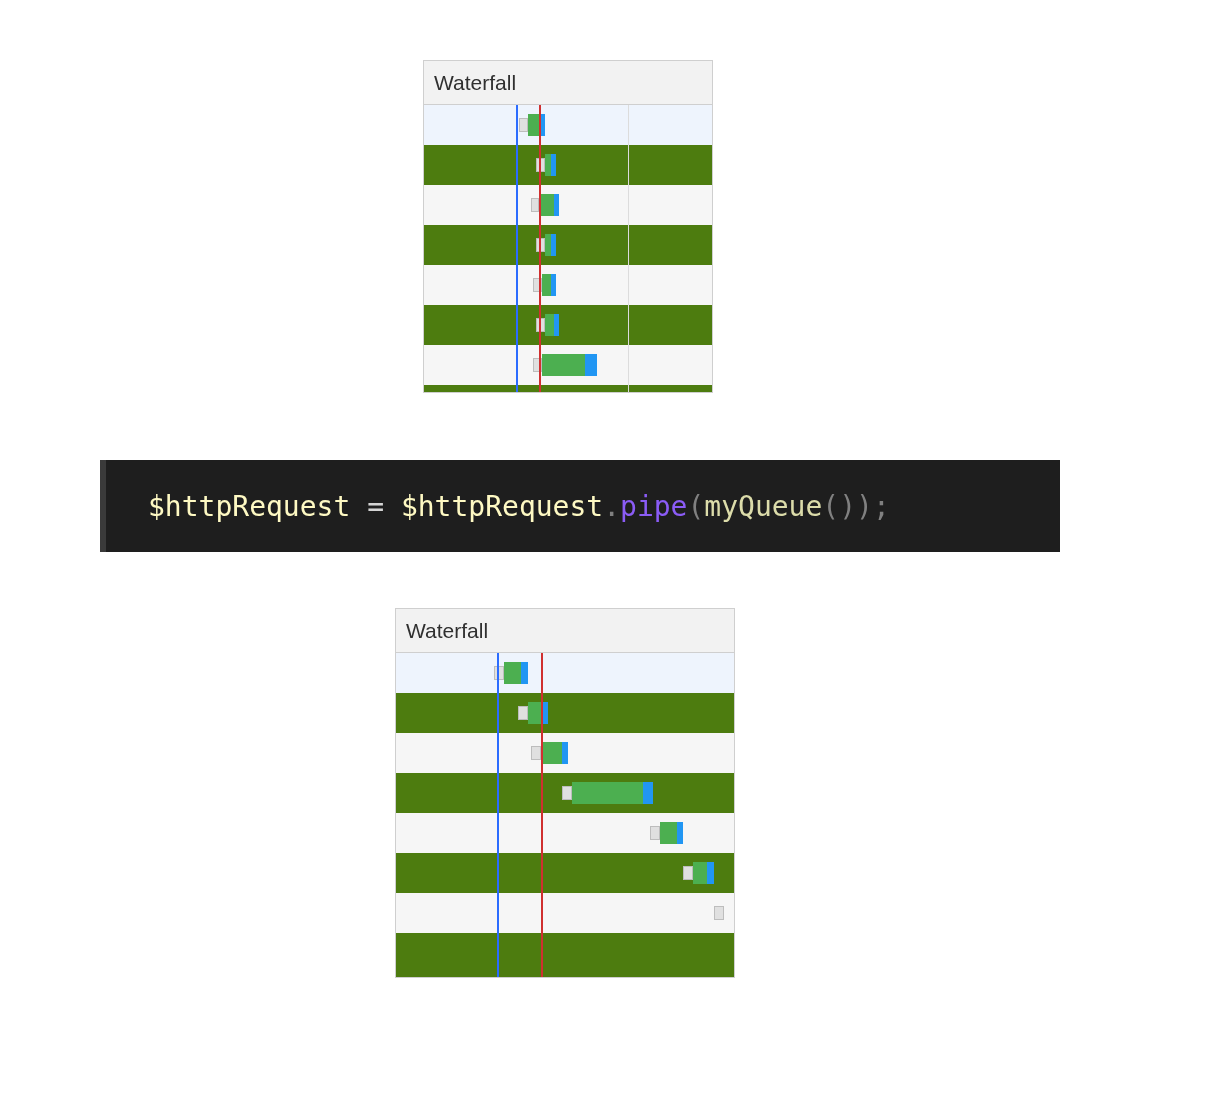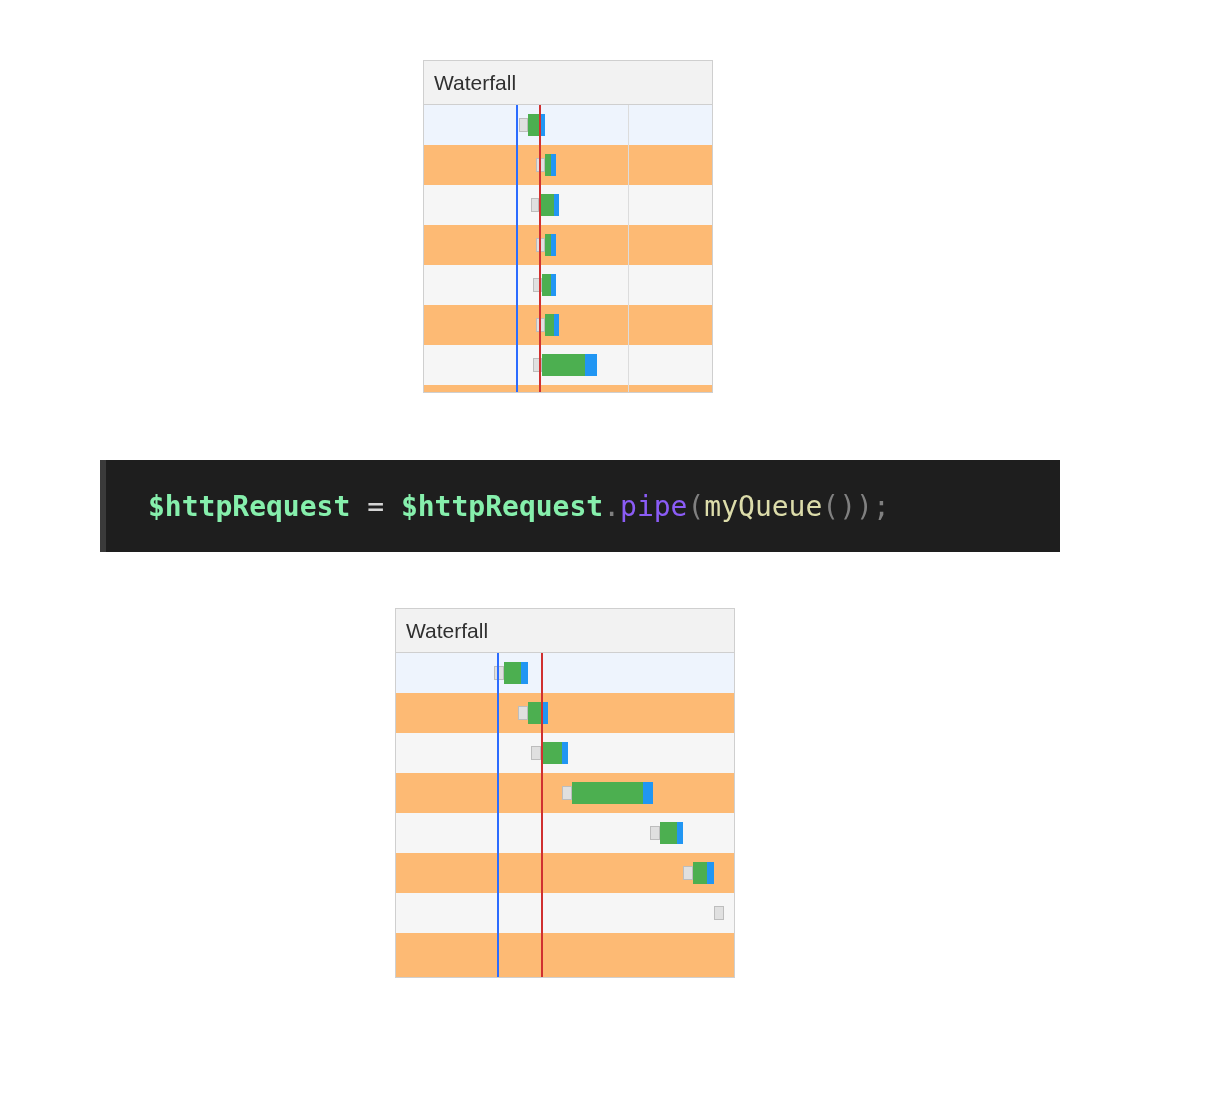--- a/index.html
+++ b/index.html
@@ -9,21 +9,21 @@
     background: #ffffff;
     font-family: -apple-system, BlinkMacSystemFont, "Segoe UI", Helvetica, Arial, sans-serif;
     position: relative;
   }
 
   
   .wf-panel {
     position: absolute;
     width: 290px;
     border: 1px solid #cfcfcf;
-    background: #fdba74;
+    background: #4d7c0f;
   }
   .wf-panel.top    { left: 423px; top: 60px;  height: 333px; }
   .wf-panel.bottom { left: 395px; top: 608px; height: 370px; width: 340px; }
 
   .wf-header {
     height: 44px;
     background: #f2f2f2;
     border-bottom: 1px solid #cfcfcf;
     display: flex;
     align-items: center;
@@ -87,21 +87,21 @@
     height: 92px;
     background: #1e1e1e;
     display: flex;
     align-items: center;
     padding-left: 42px;
     font-family: "SFMono-Regular", Consolas, "Liberation Mono", Menlo, monospace;
     font-size: 28px;
     white-space: pre;
     border-left: 6px solid #3a3a3a;
   }
-  .tok-var   { color: #86efac; font-weight: bold; }
+  .tok-var   { color: #fef9c3; }
   .tok-op    { color: #d4d4d4; }
   .tok-punct { color: #808080; }
   .tok-method{ color: #8b5cf6; }
   .tok-call  { color: #dcdcaa; }
 </style>
 </head>
 <body>
 
 <div class="wf-panel top">
   <div class="wf-header">

